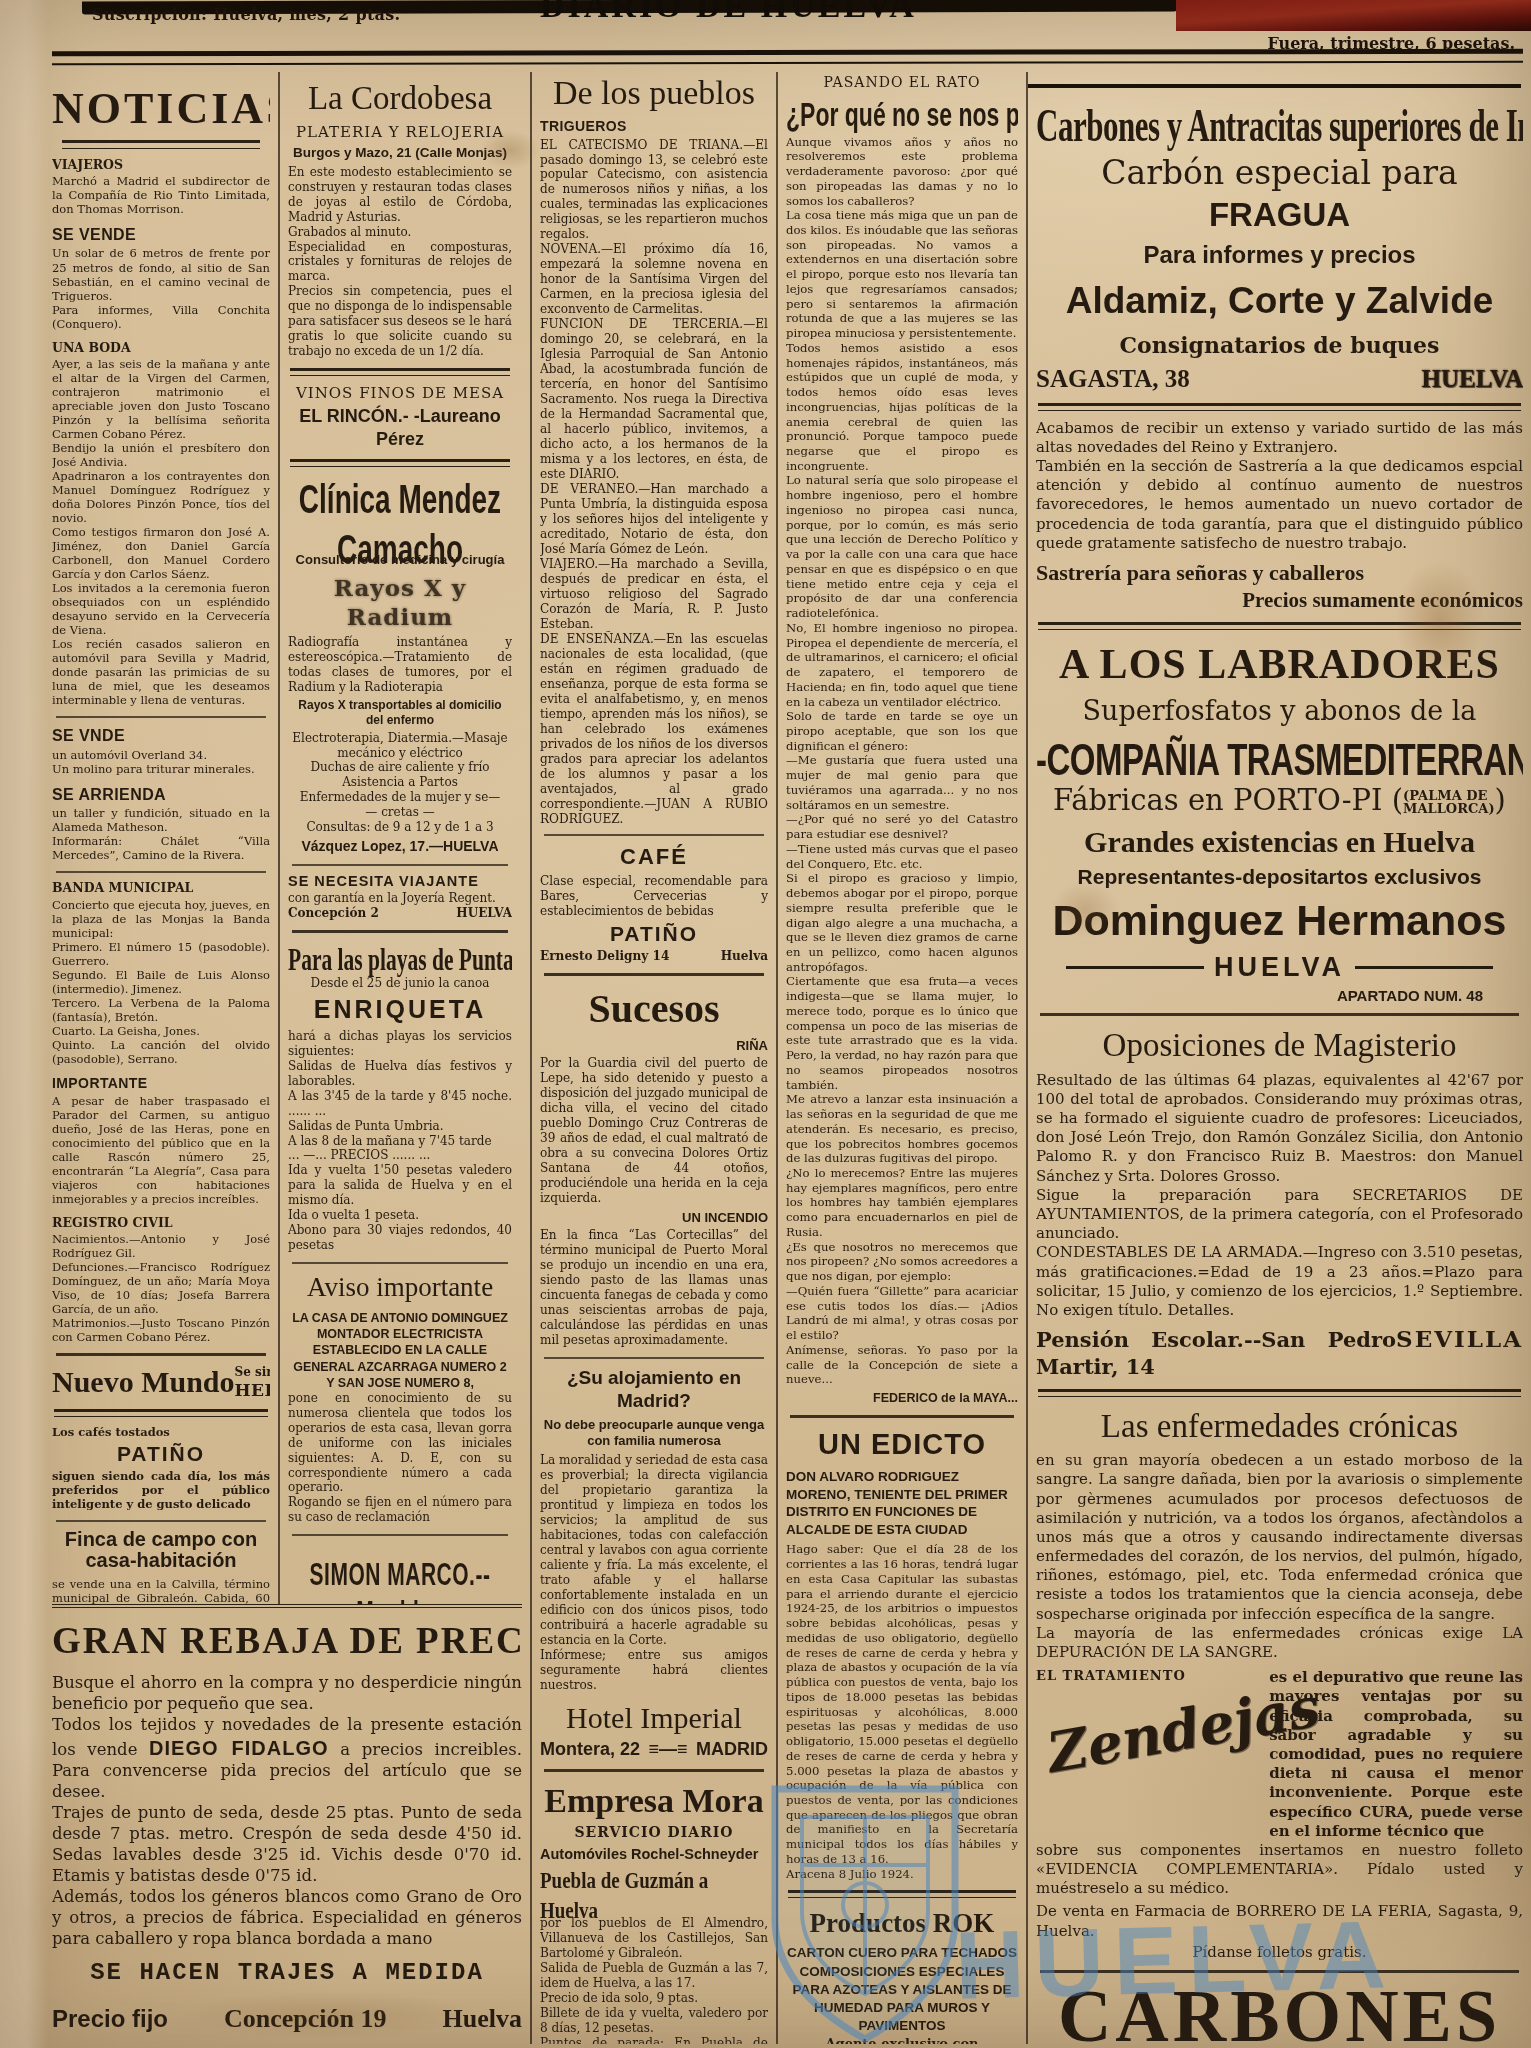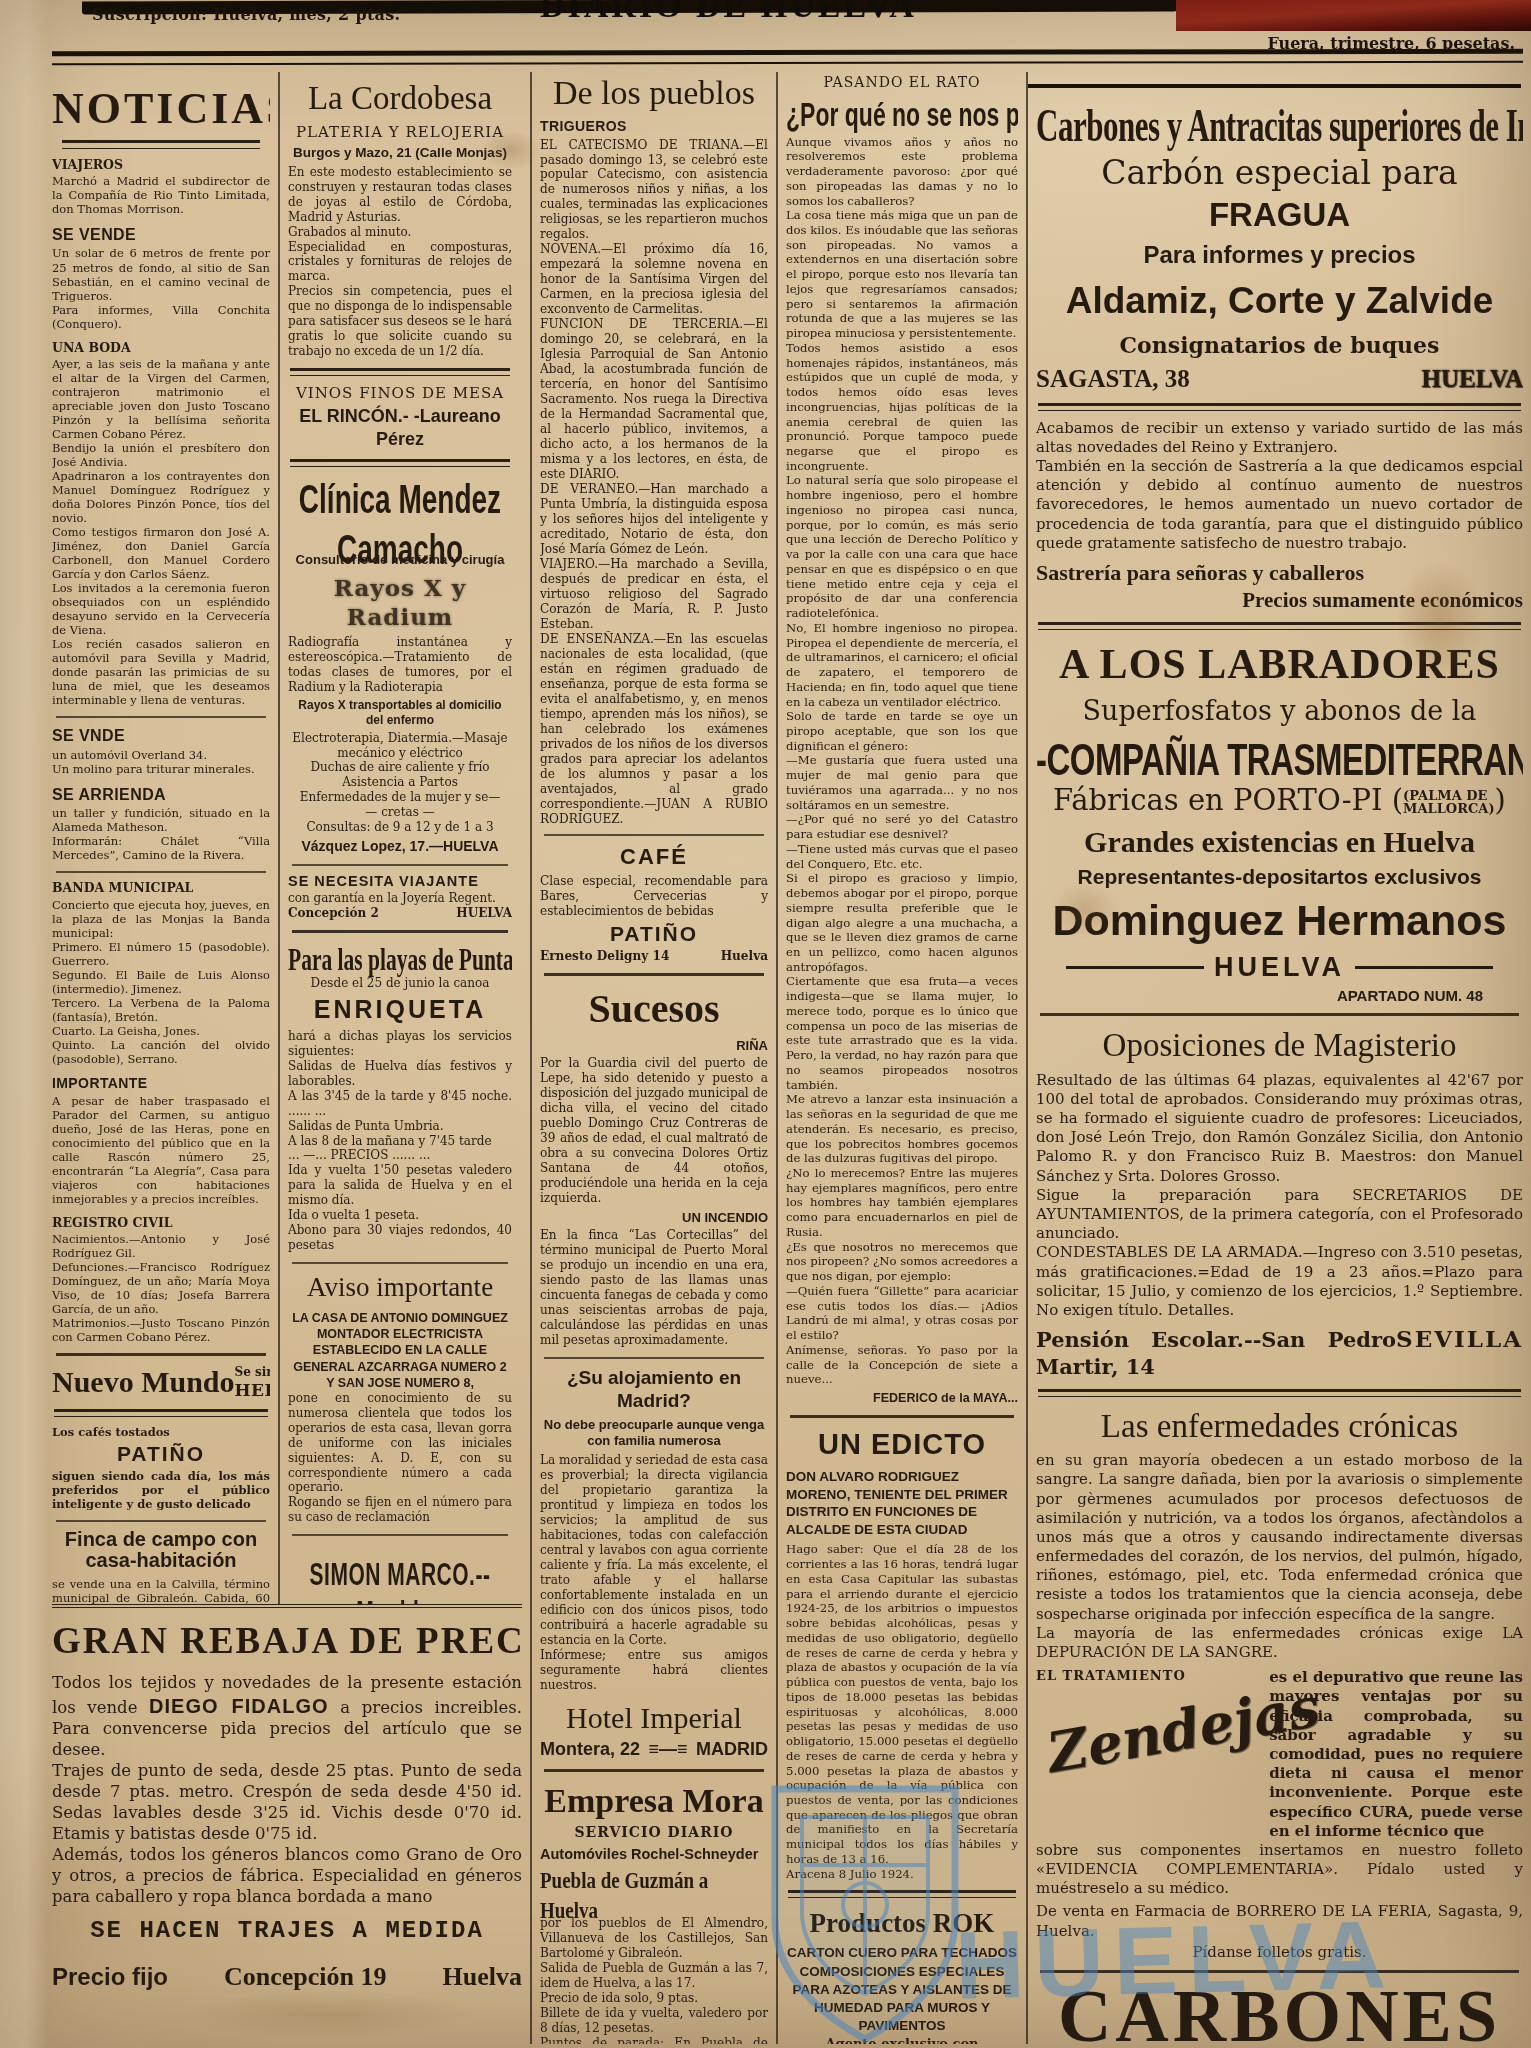--- a/index.html
+++ b/index.html
@@ -307,20 +307,21 @@
             <div class="ps">Especialidad en dormitorios completos de todas clases a precios baratisimos.—Talleres en casa.—Trabajos esmerados.
 Se toman toda clase de encargos y se dan facilidades en los pagos. Despacho a cargo de JULIO DUTOIT.
 Ernesto Deligny, 6.—Huelva</div>
           </div>
 
         </div>
       </div>
 
       <div class="granrebaja">
         <div class="gr-title">GRAN REBAJA DE PRECIOS</div>
+        <div class="ps">Busque el ahorro en la compra y no desperdicie ningún beneficio por pequeño que sea.</div>
         <div><span>Todos los tejidos y novedades de la presente estación los vende </span><span class="gr-brand">DIEGO FIDALGO</span><span> a precios increibles. Para convencerse pida precios del artículo que se desee.</span></div>
         <div class="ps">Trajes de punto de seda, desde 25 ptas. Punto de seda desde 7 ptas. metro. Crespón de seda desde 4'50 id. Sedas lavables desde 3'25 id. Vichis desde 0'70 id. Etamis y batistas desde 0'75 id.</div>
         <div class="ps">Además, todos los géneros blancos como Grano de Oro y otros, a precios de fábrica. Especialidad en géneros para caballero y ropa blanca bordada a mano</div>
         <div class="gr-medida">SE HACEN TRAJES A MEDIDA</div>
         <div class="gr-foot">
           <span class="gr-f1">Precio fijo</span>
           <span class="gr-f2">Concepción 19</span>
           <span class="gr-f2">Huelva</span>
         </div>
       </div>

